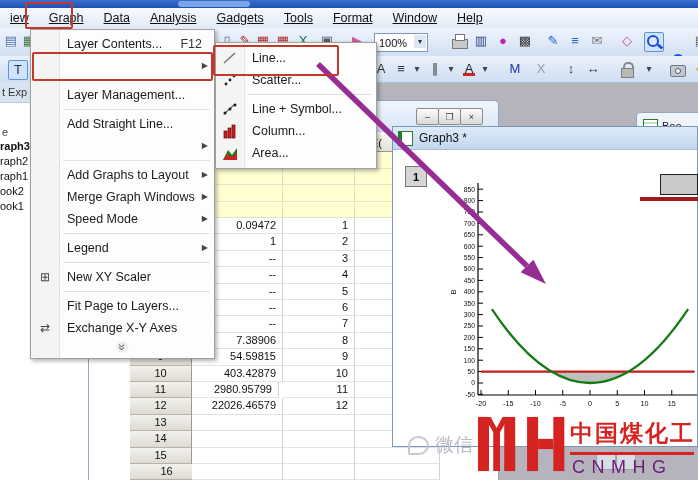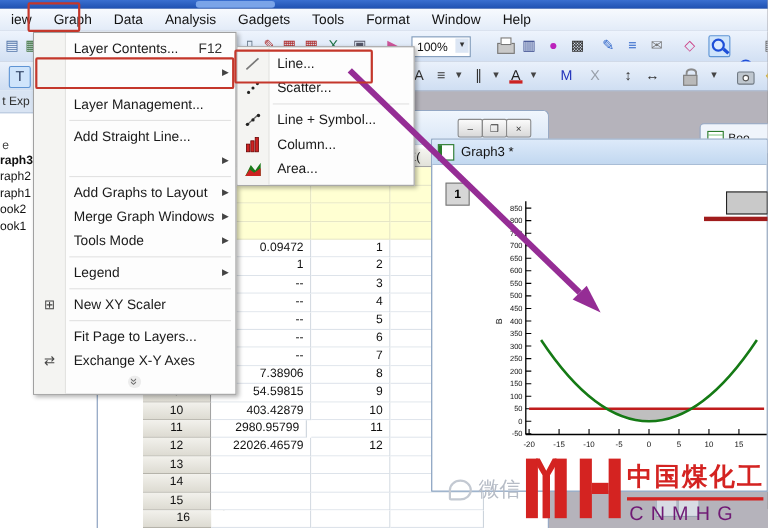--- a/index.html
+++ b/index.html
@@ -6,21 +6,21 @@
   #stage{position:relative;width:698px;height:480px;overflow:hidden;
          font-family:"Liberation Sans",sans-serif;background:#b5b3bb;}
   
   #titlebar{position:absolute;left:0;top:0;width:698px;height:8px;
     background:linear-gradient(#3a6fd0,#1e50b0);}
   #titlebar .pill{position:absolute;left:178px;top:1px;width:72px;height:6px;border-radius:3px;
     background:#7aa4e8;}
   #menubar{position:absolute;left:0;top:8px;width:698px;height:20px;
     background:linear-gradient(#f7fafe,#e2ebf8);display:flex;align-items:center;
     font-size:12.5px;color:#111;border-bottom:1px solid #c9d6e8;}
-  .mitem{padding:2px 10px;white-space:nowrap;}
+  .mitem{padding:2px 10px;white-space:nowrap;text-decoration:underline;}
   #toolbar1{position:absolute;left:0;top:28px;width:698px;height:28px;
     background:linear-gradient(#eef4fd,#d2e0f3);border-bottom:1px solid #b7c7dd;}
   #toolbar2{position:absolute;left:0;top:56px;width:698px;height:26px;
     background:linear-gradient(#eaf1fb,#cfdef2);border-bottom:1px solid #aebfd6;}
   .tbicon{position:absolute;top:4px;width:18px;height:18px;display:flex;align-items:center;
     justify-content:center;font-size:13px;line-height:18px;}
   .tbicon.small{font-size:10px;}
   .sel{background:#cfe4fb;border:1px solid #5e94d4;border-radius:2px;}
   .combo{position:absolute;left:374px;top:5px;width:48px;height:17px;background:#fff;
     border:1px solid #7a96b8;font-size:11px;color:#111;display:flex;align-items:center;
@@ -416,21 +416,21 @@
       <span class="sub">▶</span>
     </div>
     <div class="msep"></div>
     <div class="mrow">
       <span>Add Graphs to Layout</span><span class="sub">▶</span>
     </div>
     <div class="mrow">
       <span>Merge Graph Windows</span><span class="sub">▶</span>
     </div>
     <div class="mrow">
-      <span>Tools Mode</span><span class="sub">▶</span>
+      <span>Speed Mode</span><span class="sub">▶</span>
     </div>
     <div class="msep"></div>
     <div class="mrow">
       <span>Legend</span><span class="sub">▶</span>
     </div>
     <div class="msep"></div>
     <div class="mrow">
       <span class="micon">⊞</span>
       <span>New XY Scaler</span>
     </div>

